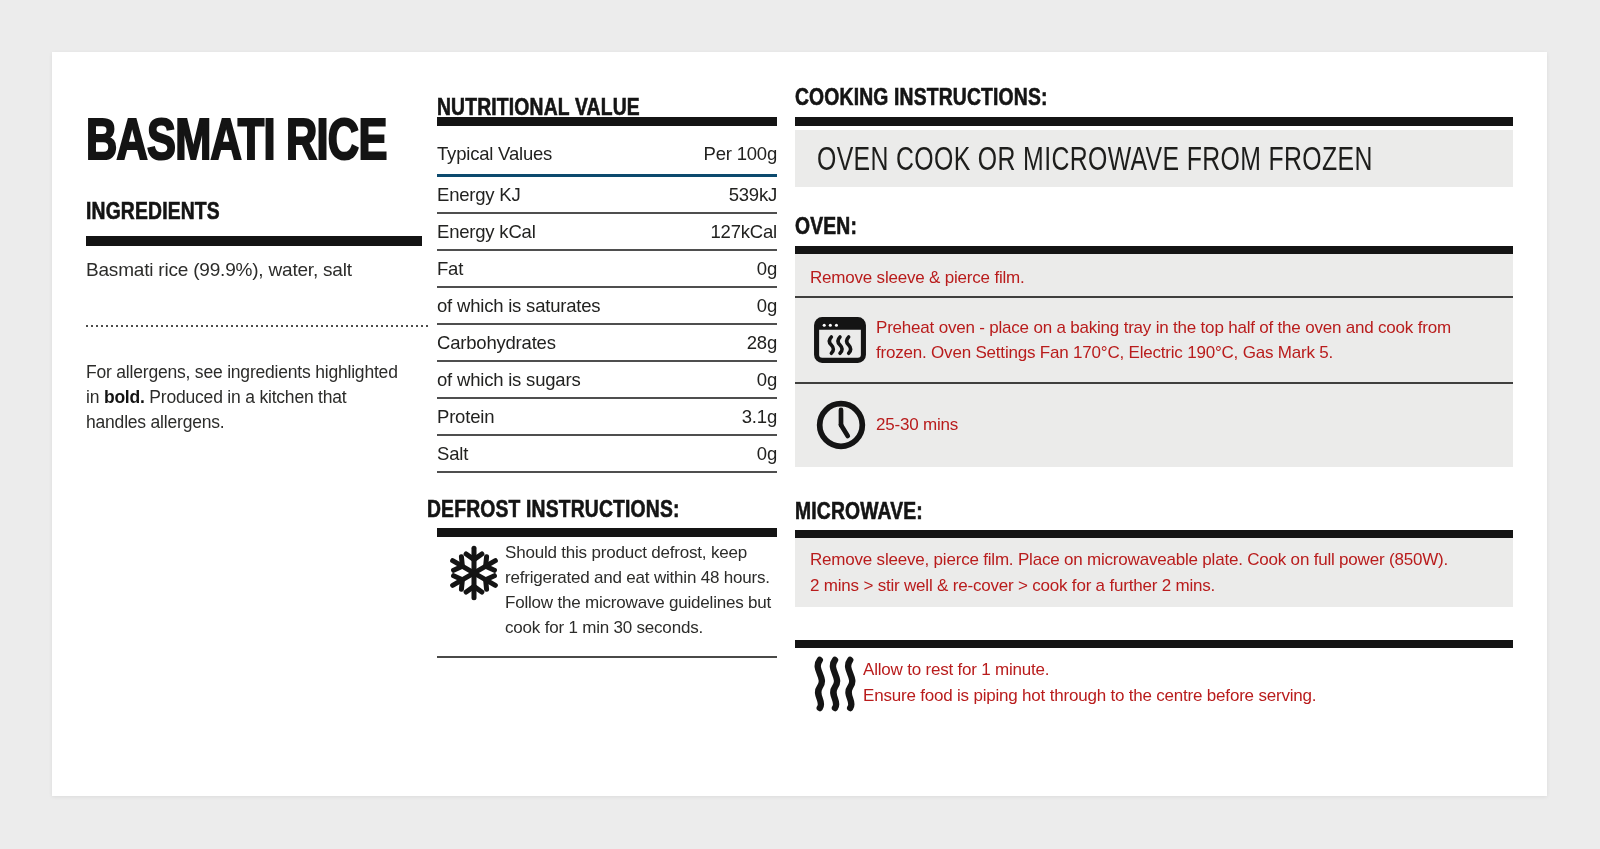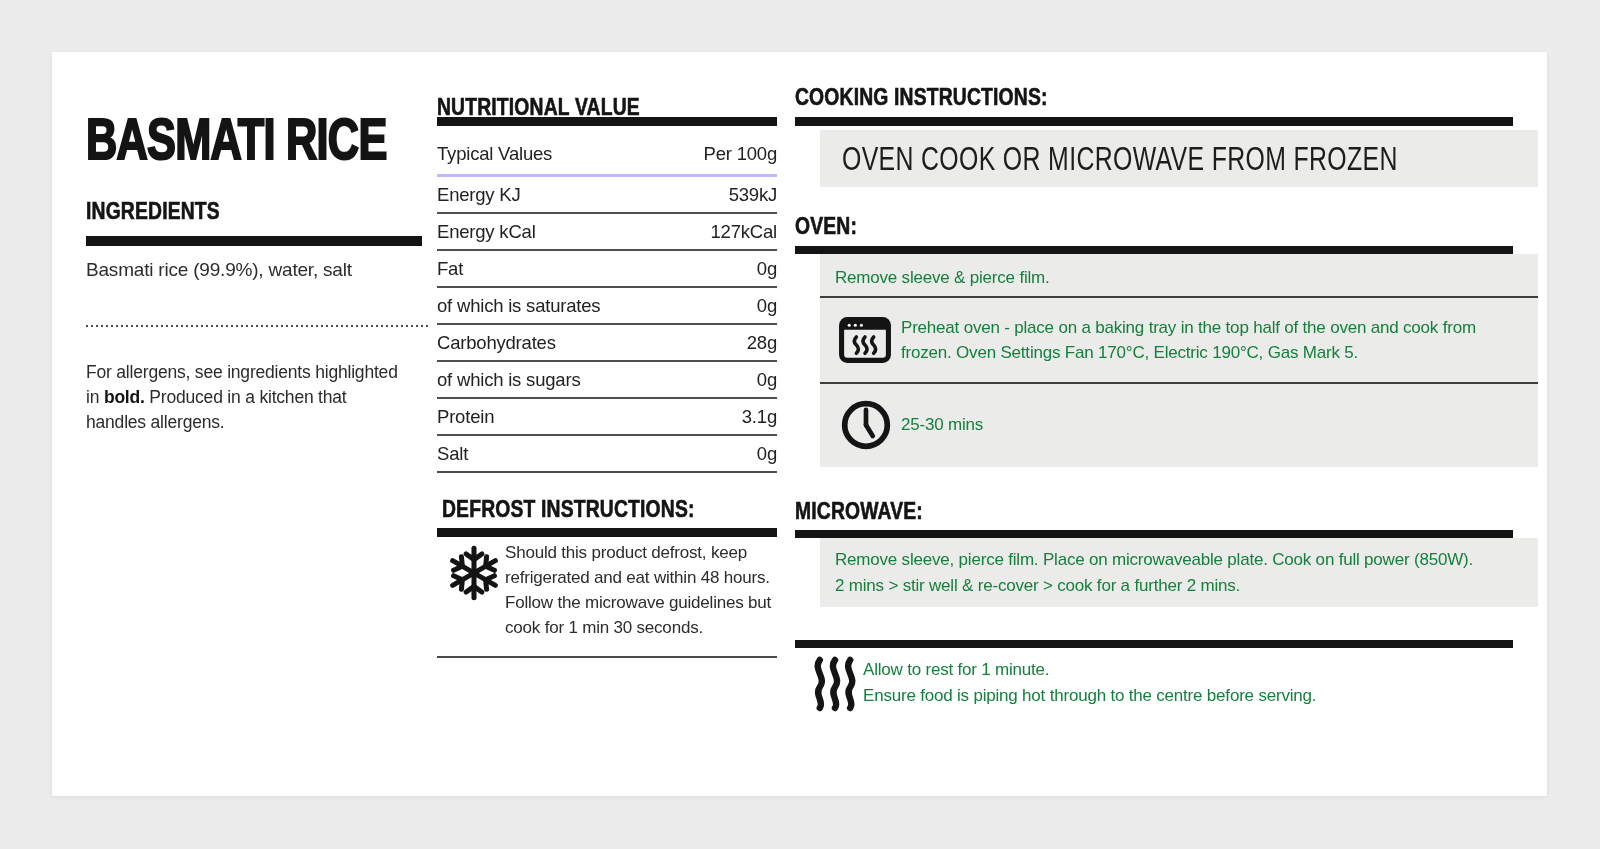--- a/index.html
+++ b/index.html
@@ -37,40 +37,40 @@
     background-image:repeating-linear-gradient(90deg,#4c4c4a 0 2px,transparent 2px 5px);
     background-size:5px 2px; background-repeat:repeat-x; background-position:0 0;
   }
   .allergen { font-size:17.5px; line-height:25px; color:#2c2c2a; white-space:pre-line; letter-spacing:-.2px; }
   .allergen b { font-weight:700; color:#141414; }
 
   
   .nv-table { width:340px; font-size:18.5px; color:#222220; letter-spacing:-.2px; }
   .nv-header {
     display:flex; justify-content:space-between; align-items:flex-end;
-    height:51px; padding-bottom:9px; border-bottom:3px solid #c4b5fd;
+    height:51px; padding-bottom:9px; border-bottom:3px solid #0c4a6e;
   }
   .nv-row {
     display:flex; justify-content:space-between; align-items:center;
     height:37px; border-bottom:2px solid #4f4f4f;
   }
 
   
   .defrost-text { font-size:17px; line-height:25px; white-space:pre-line; color:#2c2c2a; letter-spacing:-.2px; }
   .thin-rule { height:2px; background:#4a4a48; }
 
   
-  .panel { background:#ebebea;margin-left:25px; }
+  .panel { background:#ebebea; }
   .banner-text {
     font-size:34px; font-weight:400; color:#1d1d1b; letter-spacing:.5px;
     display:inline-block; transform:scaleX(.73); transform-origin:0 50%; white-space:nowrap;
   }
   .g-row { position:relative; border-bottom:2px solid #3f3f3e; }
   .g-row:last-child { border-bottom:none; }
-  .step-text { font-size:17px; line-height:25px; white-space:pre-line; color:#15803d; letter-spacing:-.2px; }
+  .step-text { font-size:17px; line-height:25px; white-space:pre-line; color:#b91c1c; letter-spacing:-.2px; }
   .icon-svg { display:block; }
 </style>
 </head>
 <body>
 
 <div class="card">
 
   <div class="abs" style="left:34px; top:24px;margin-top:35px;">
     <span class="title">BASMATI RICE</span>
   </div>
@@ -127,21 +127,21 @@
           <span>Protein</span>
           <span>3.1g</span>
         </div>
         <div class="nv-row">
           <span>Salt</span>
           <span>0g</span>
         </div>
       </div>
   </div>
 
-  <div class="abs" style="left:390px; top:444px;">
+  <div class="abs" style="left:375px; top:444px;">
     <span class="h-section cond">DEFROST INSTRUCTIONS:</span>
   </div>
   <div class="abs bar" style="left:385px; top:476px; width:340px; height:9px;"></div>
 
   <div class="abs" style="left:394px; top:492px; width:56px; height:58px;">
     <svg class="icon-svg" width="56" height="58" viewBox="0 0 100 100">
       <g stroke="#141414" stroke-width="9" stroke-linecap="round" fill="none">
         <g>
           <line x1="50" y1="6" x2="50" y2="94"></line>
           <path d="M36 16 L50 26 L64 16"></path>

